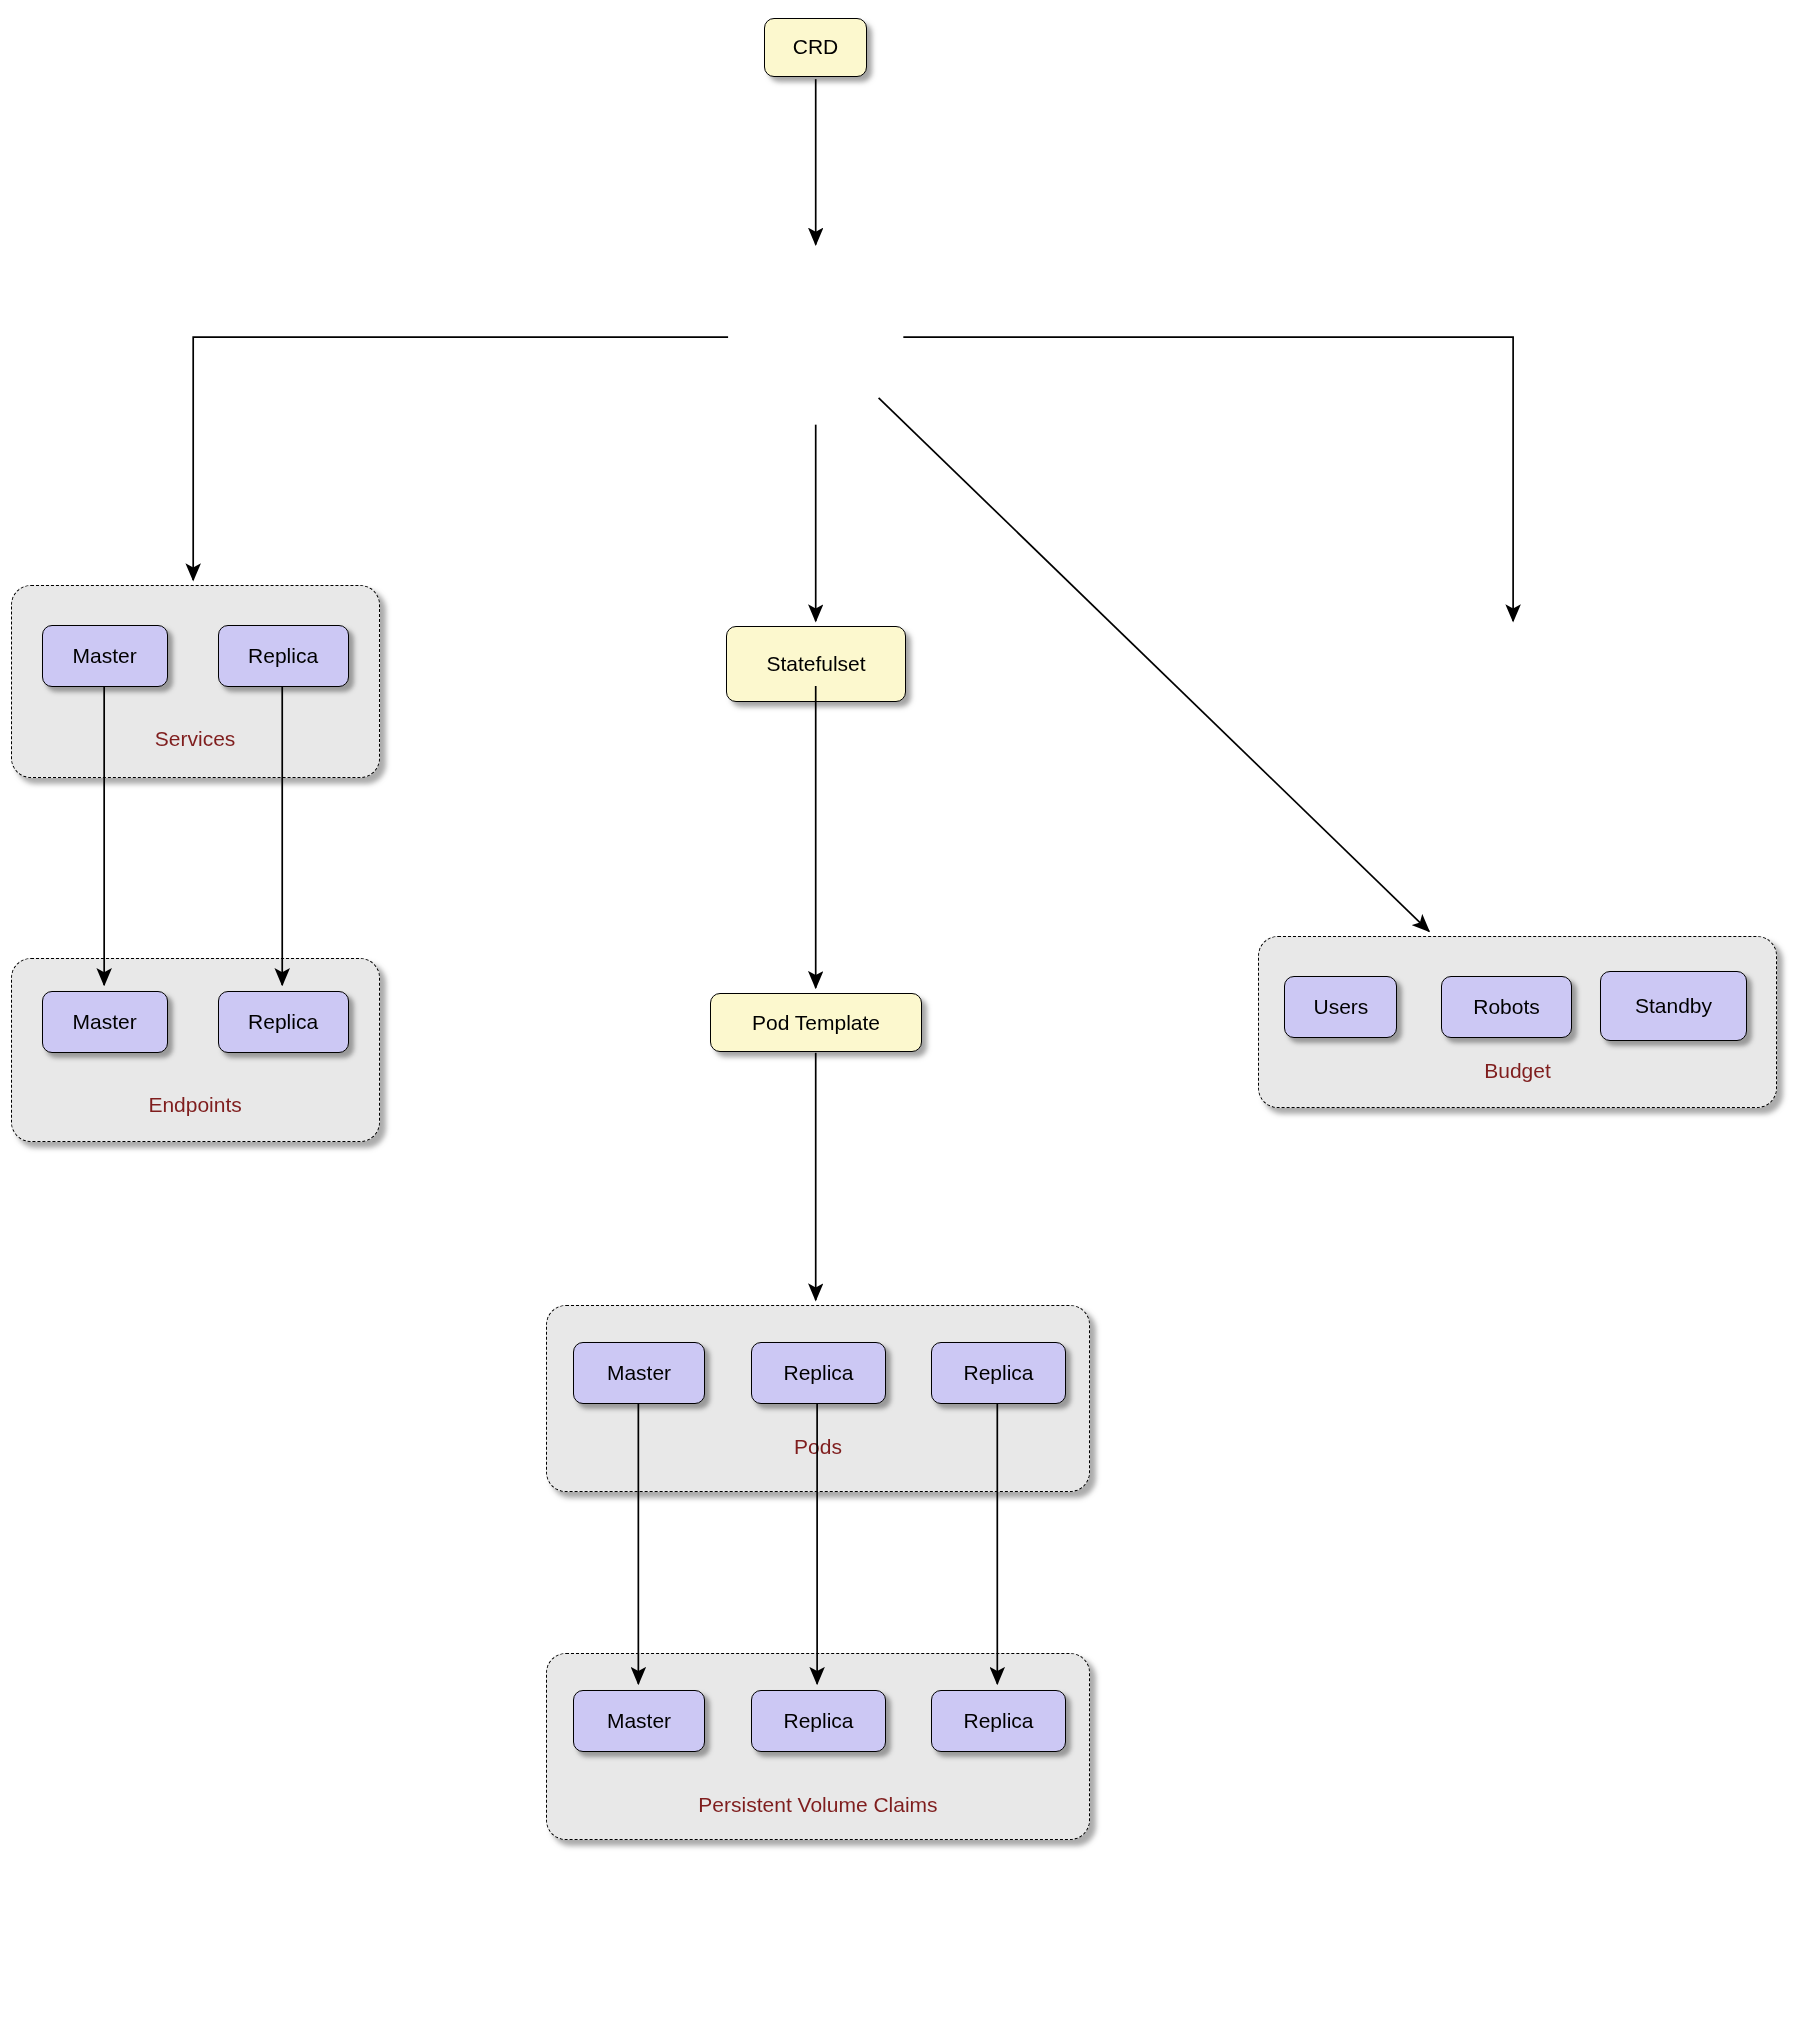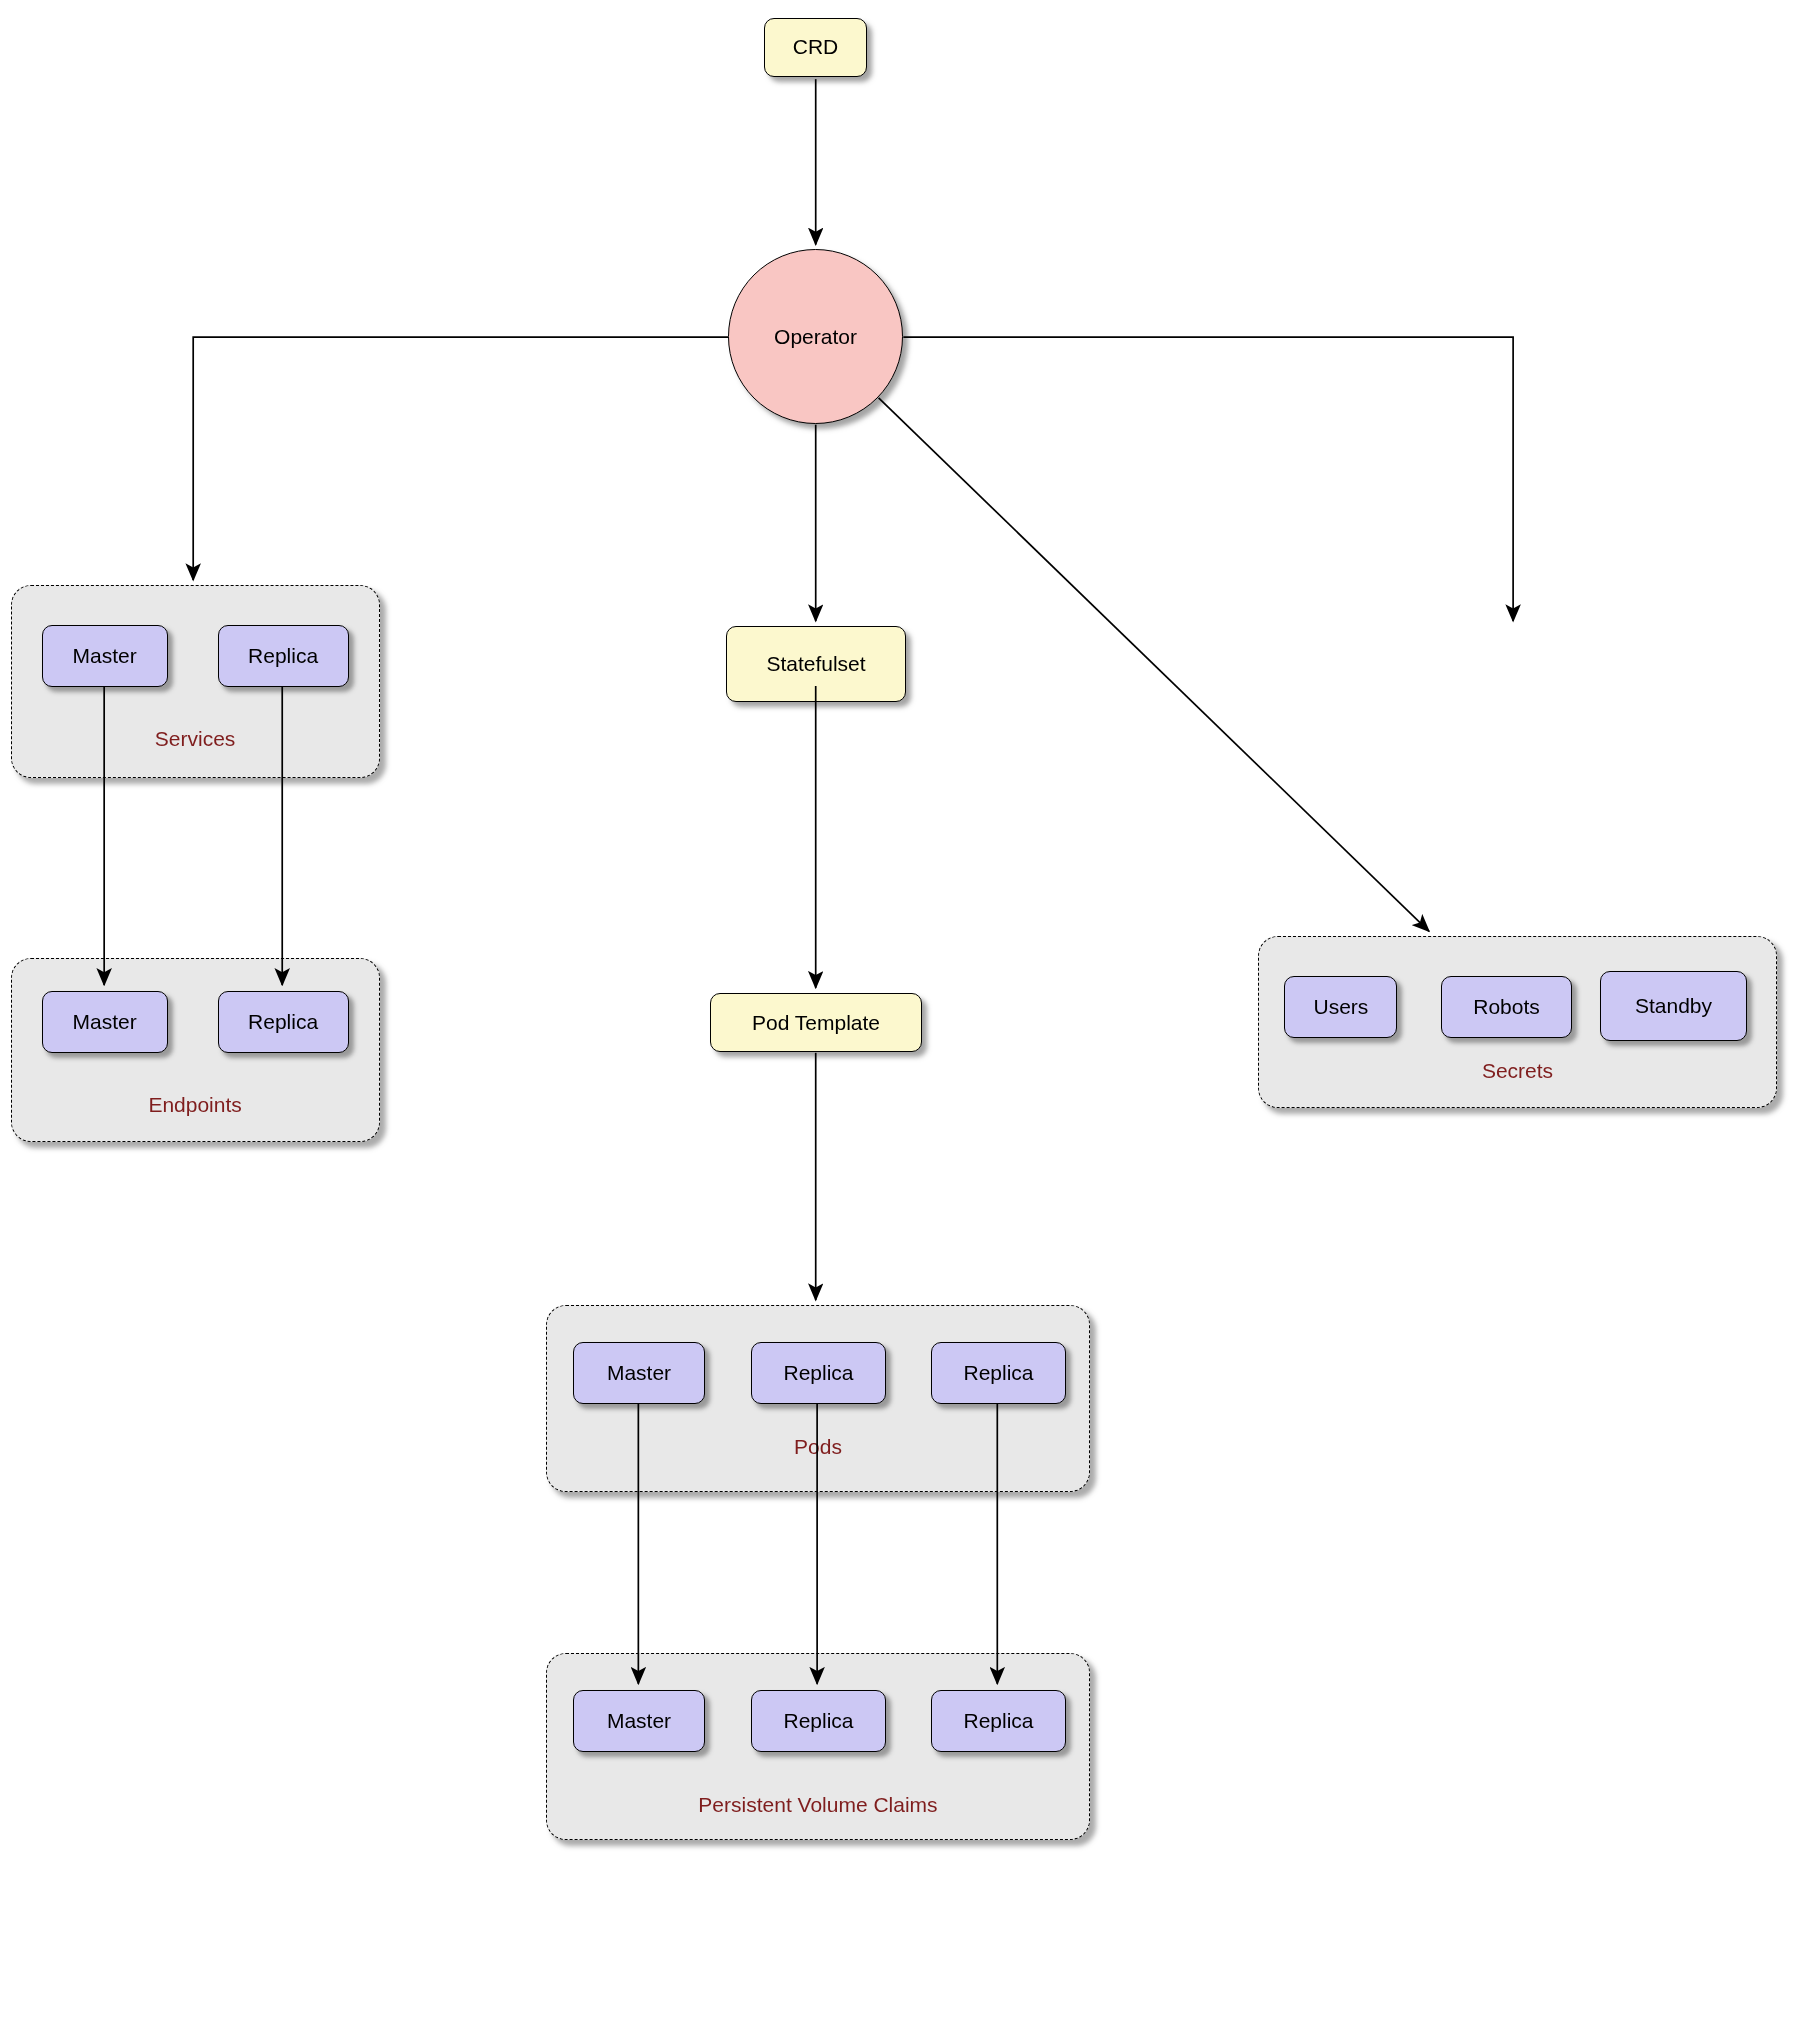--- a/index.html
+++ b/index.html
@@ -92,21 +92,20 @@
         <polyline points="1154,971 1154,1398" class="edge" marker-end="url(#arrowhead)"></polyline>
         <polyline points="1154,1490 1154,1840" class="edge" marker-end="url(#arrowhead)"></polyline>
         <polyline points="903,1987 903,2383" class="edge" marker-end="url(#arrowhead)"></polyline>
         <polyline points="1156,1987 1156,2383" class="edge" marker-end="url(#arrowhead)"></polyline>
         <polyline points="1411,1987 1411,2383" class="edge" marker-end="url(#arrowhead)"></polyline>
       </g>
   </svg>
 
   <div class="node yellow" style="left:764px; top:17.7px; width:103px; height:59px;">CRD</div>
 
-  <div class="node circle" style="left:728px; top:249px; width:175px; height:175px;">Operator</div>
 
   <div class="node yellow" style="left:726px; top:626px; width:180px; height:76px;">Statefulset</div>
 
   <div class="node yellow" style="left:710px; top:993px; width:212px; height:59px;">Pod Template</div>
 
 
   <div class="group" style="left:10.6px; top:585px; width:369px; height:193px;">
     <div class="node purple" style="left:30px; top:39px; width:126px; height:62px;">Master</div>
     <div class="node purple" style="left:206px; top:39px; width:131px; height:62px;">Replica</div>
     <div class="group-label" style="top:141px;">Services</div>
@@ -129,17 +128,17 @@
     <div class="node purple" style="left:26px; top:36px; width:132px; height:62px;">Master</div>
     <div class="node purple" style="left:204px; top:36px; width:135px; height:62px;">Replica</div>
     <div class="node purple" style="left:384px; top:36px; width:135px; height:62px;">Replica</div>
     <div class="group-label" style="top:139px;">Persistent Volume Claims</div>
   </div>
 
   <div class="group" style="left:1258px; top:936px; width:519px; height:172px;">
     <div class="node purple" style="left:25.4px; top:39px; width:113px; height:62px;">Users</div>
     <div class="node purple" style="left:182px; top:39px; width:131px; height:62px;">Robots</div>
     <div class="node purple" style="left:341px; top:34px; width:147px; height:70px;">Standby</div>
-    <div class="group-label" style="top:122px;">Secrets</div>
+    <div class="group-label" style="top:122px;">Budget</div>
   </div>
 
 </div>
 
 
 </body></html>

